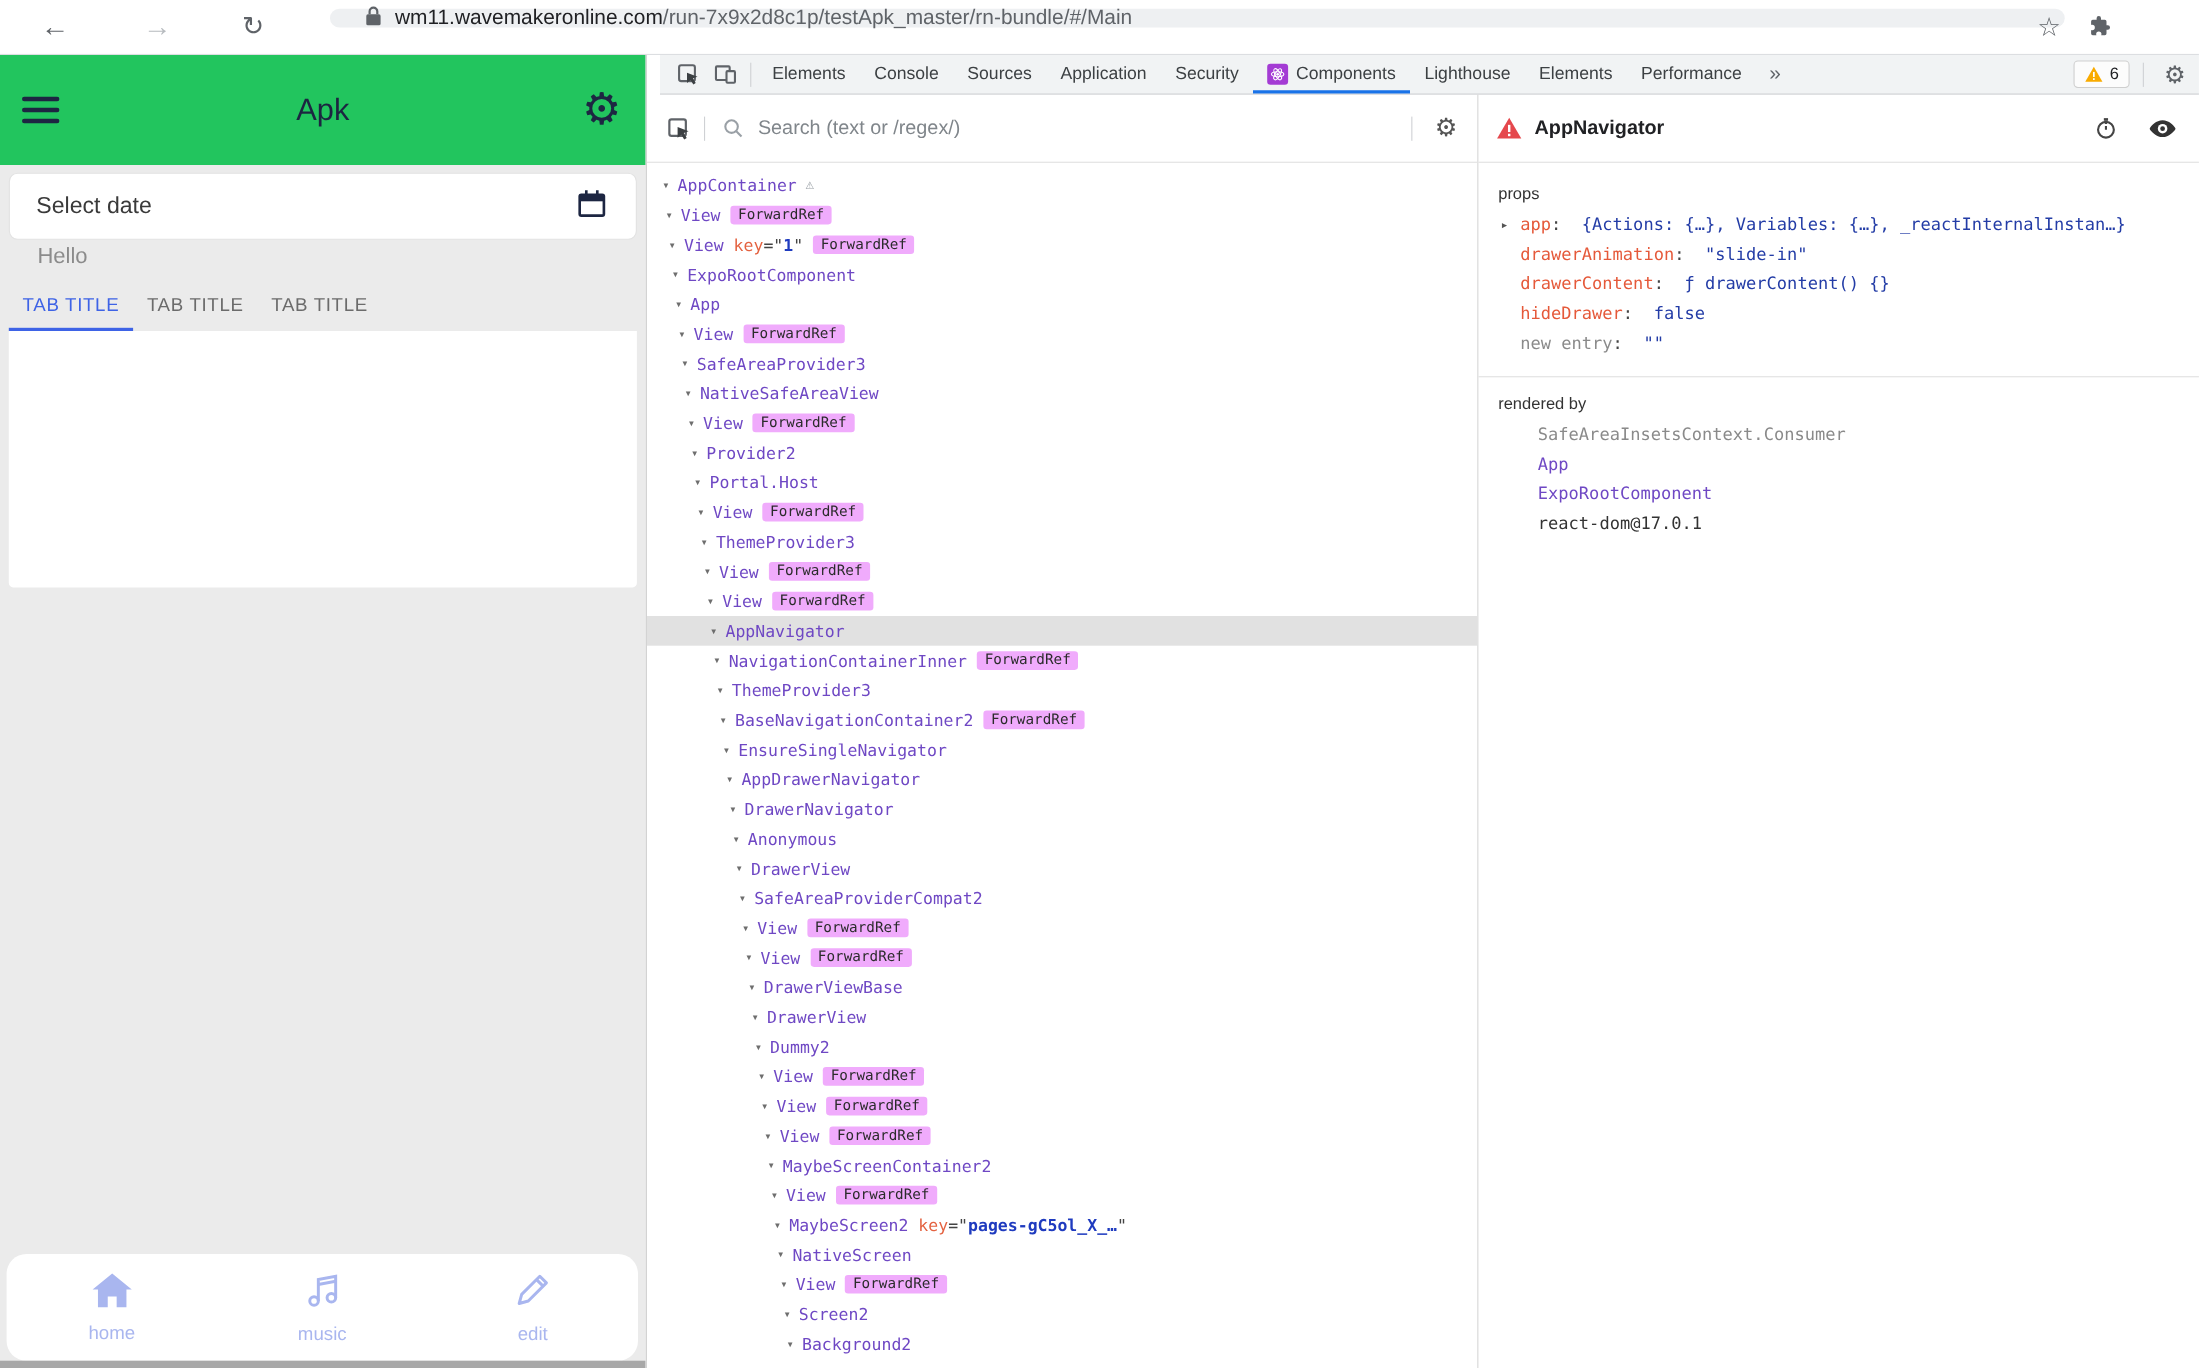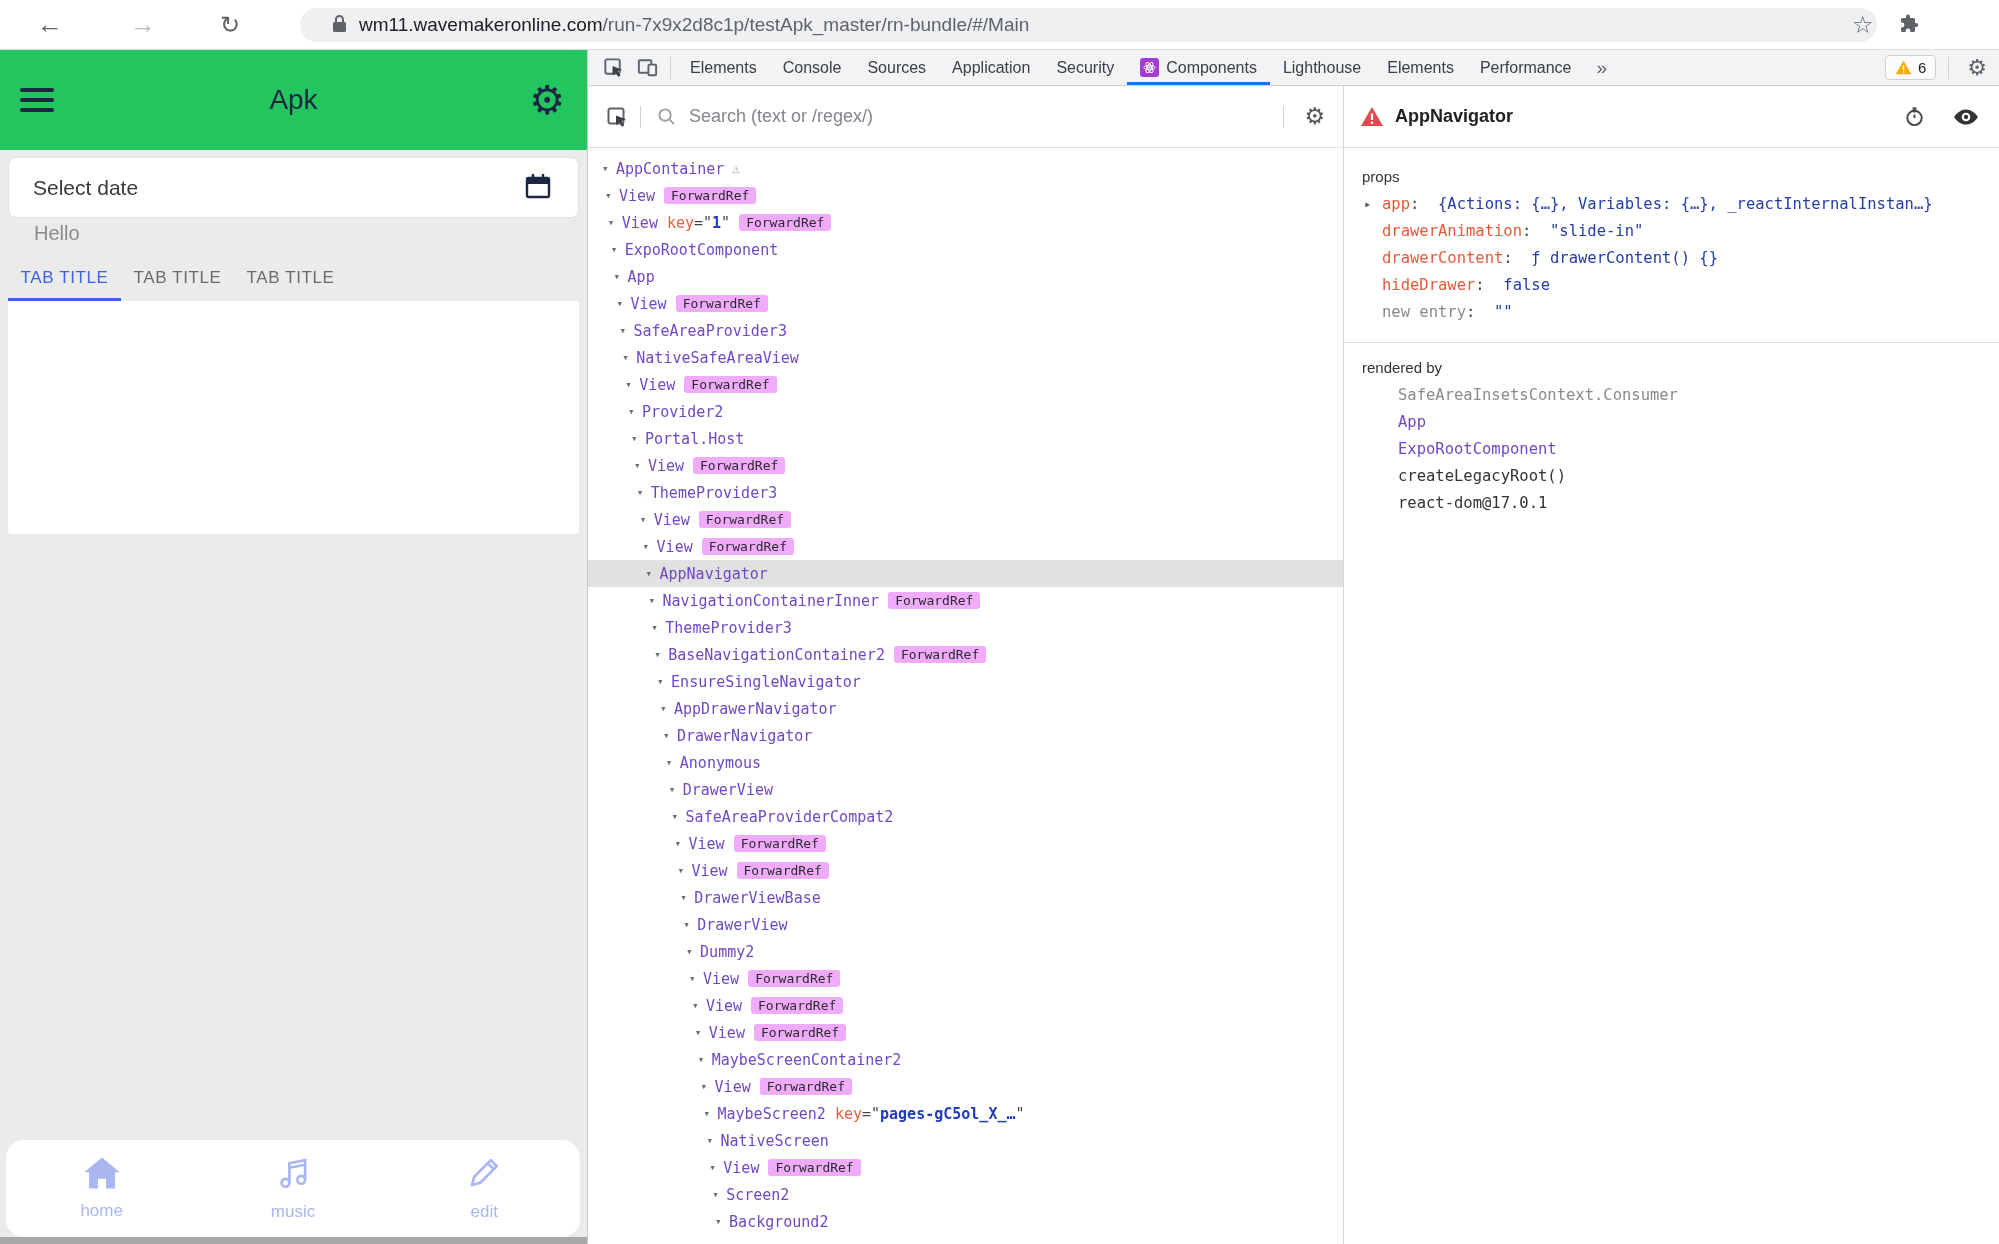--- a/index.html
+++ b/index.html
@@ -6,21 +6,21 @@
   html,body { width:1999px; height:1244px; overflow:hidden; background:#fff;
               font-family:"Liberation Sans", sans-serif; }
 
   
   .toolbar { position:absolute; left:0; top:0; width:1999px; height:50px; background:#fff;
              border-bottom:1px solid #dcdee1; display:flex; align-items:center; z-index:5; }
   .nav-btn { font-size:26px; color:#5f6368; width:44px; text-align:center; cursor:pointer; }
   .nav-btn.back { position:absolute; left:28px; }
   .nav-btn.fwd  { position:absolute; left:121px; color:#b7bbbf; }
   .nav-btn.reload { position:absolute; left:208px; font-size:24px; }
-  .url-pill { position:absolute; left:300px; top:8px; width:1577px; height:34px; border-radius:17px;
+  .url-pill { position:absolute; left:300px; top:8px; width:1577px; height:17px; border-radius:17px;
               background:#eef0f2; display:flex; align-items:center; padding:0 16px; }
   .lock-icon { margin:0 12px 0 16px; }
   .url-text { font-size:19px; color:#202124; white-space:nowrap; }
   .url-text .path { color:#5f6368; }
   .star-btn { position:absolute; left:1852px; top:11px; font-size:24px; color:#5f6368; }
   .ext-btn  { position:absolute; left:1896px; top:13px; }
 
   
   .app { position:absolute; left:0; top:50px; width:587px; height:1194px; background:#ebebeb; }
   .app-header { position:absolute; left:0; top:0; width:100%; height:100px; background:#22c55e;
@@ -47,21 +47,21 @@
   .bottom-nav { position:absolute; left:6px; top:1090px; width:574px; height:97px; background:#fff;
                 border-radius:18px; display:flex; align-items:center; }
   .nav-item { flex:1; display:flex; flex-direction:column; align-items:center; gap:7px; cursor:pointer; }
   .nav-item .lbl { font-size:17px; color:#a9b6ef; }
   .app-bottom-strip { position:absolute; left:0; top:1187px; width:587px; height:7px; background:#a8a8a8; }
 
   
   .devtools { position:absolute; left:587px; top:50px; width:1412px; height:1194px; background:#fff;
               border-left:1px solid #c9c9c9; display:flex; flex-direction:column; }
   .dt-tabbar { height:36px; background:#f1f3f4; border-bottom:1px solid #cfd1d4; display:flex;
-               align-items:center; padding-left:8px; flex-shrink:0; }
+               align-items:center; padding-left:8px; flex-shrink:0;margin-left:12px; }
   .dt-icon-btn { width:34px; height:100%; display:flex; align-items:center; justify-content:center; cursor:pointer; }
   .vdiv { width:1px; height:22px; background:#cfd1d4; margin:0 6px; }
   .dt-tab { height:100%; padding:0 13px; display:flex; align-items:center; gap:7px; font-size:16px;
             color:#3c4043; cursor:pointer; white-space:nowrap; }
   .dt-tab.active { box-shadow:inset 0 -3px 0 #1a73e8;text-align:center; }
   .react-chip { width:19px; height:19px; border-radius:3px; background:#a43bd4; display:flex;
                 align-items:center; justify-content:center; }
   .dt-more { font-size:19px; color:#5f6368; padding:0 12px; cursor:pointer; }
   .dt-spacer { flex:1; }
   .warn-badge { display:flex; align-items:center; gap:6px; border:1px solid #cfcfcf; background:#fcfcfc;
@@ -369,19 +369,18 @@
             <div class="prop-row"><span class="p-name muted">new entry</span><span class="p-colon">:  </span><span class="p-val">""</span></div>
           </div>
       </div>
 
       <div class="rendered-section">
         <div class="sec-label">rendered by</div>
         <div id="rendered">
             <div class="rb-item muted">SafeAreaInsetsContext.Consumer</div>
             <div class="rb-item link">App</div>
             <div class="rb-item link">ExpoRootComponent</div>
-            <div class="rb-item plain">createLegacyRoot()</div>
             <div class="rb-item plain">react-dom@17.0.1</div>
           </div>
       </div>
     </div>
   </div>
 </div>
 
 </body></html>

